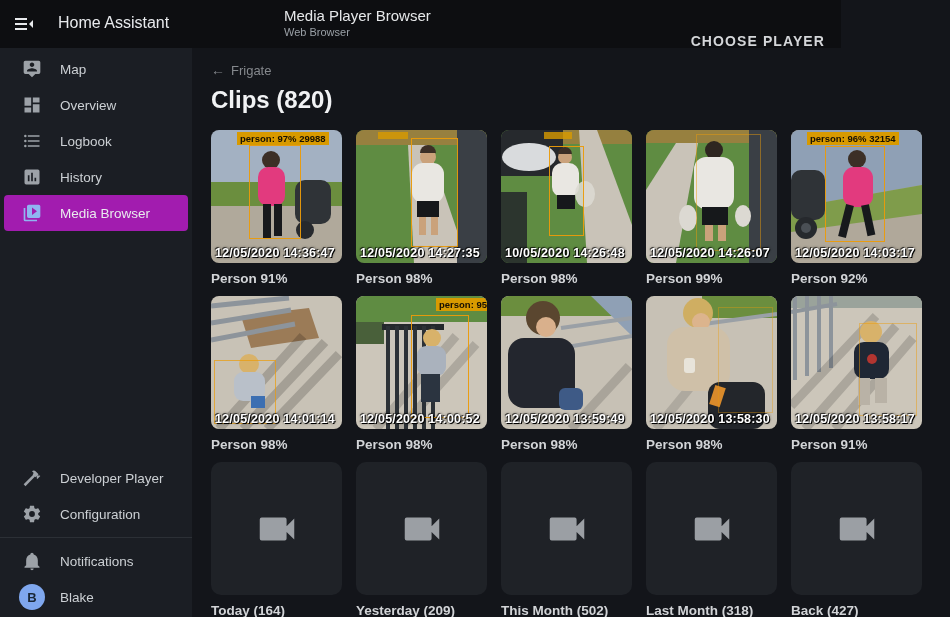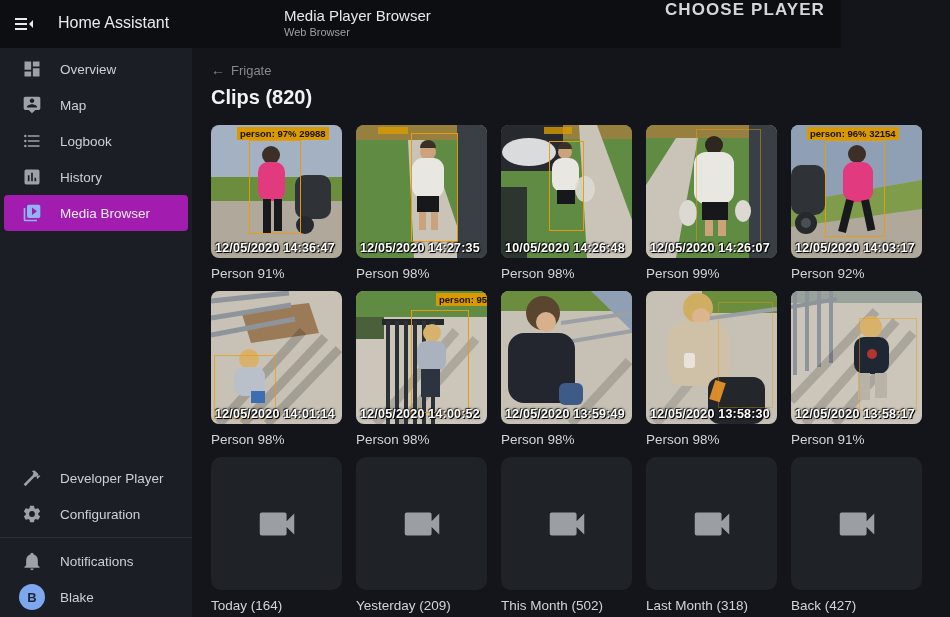--- a/index.html
+++ b/index.html
@@ -9,21 +9,21 @@
   
   .topbar { position:absolute; top:0; left:0; width:841px; height:48px;
     background:#0d0e11; z-index:10; }
   .menu-btn { position:absolute; left:12px; top:12px; width:24px; height:24px;
     color:#e8eaed; cursor:pointer; }
   .app-title { position:absolute; left:58px; top:14px; font-size:16px;
     color:#e8eaed; font-weight:400; }
   .title-block { position:absolute; left:258px; top:7px;margin-left:26px; }
   .title-block .pt { font-size:15px; color:#e6e8ea; }
   .title-block .ps { font-size:11px; color:#9aa0a6; margin-top:2px; }
-  .choose-player { position:absolute; right:16px; top:0; font-size:17px;
+  .choose-player { position:absolute; right:16px; top:33px; font-size:14px;
     font-weight:700; letter-spacing:1.1px; color:#d4d6d9; cursor:pointer; }
 
   
   .sidebar { position:absolute; top:48px; left:0; width:192px; height:569px;
     background:#1b1e24; }
   .nav { padding-top:3px; }
   .nav-item { position:relative; height:36px; display:flex; align-items:center;
     cursor:pointer; color:#ccd0d4; }
   .nav-item .ic { width:20px; height:20px; margin-left:22px; color:#9da2a8;
     flex:none; }
@@ -37,29 +37,29 @@
     color:#1a2736; font-size:13px; font-weight:700; display:flex;
     align-items:center; justify-content:center; margin-left:19px; flex:none; }
   .nav-item .avatar + .lb { margin-left:15px; }
 
   
   .content { position:absolute; top:48px; left:192px; width:758px; height:569px;
     background:#13151a; padding:14px 0 0 19px; }
   .breadcrumb { display:flex; align-items:center; color:#85888d; font-size:13px;
     cursor:pointer; height:16px; }
   .breadcrumb .arr { margin-right:6px; font-size:14px; }
-  .page-title { margin-top:8px; font-size:20px; font-weight:700; color:#f1f2f4; }
+  .page-title { margin-top:8px; font-size:24px; font-weight:700; color:#f1f2f4; }
 
   .grid { margin-top:16px; display:grid; grid-template-columns:repeat(5,131px);
     column-gap:14px; row-gap:0; }
   .cell { height:166px; cursor:pointer; }
   .thumb { position:relative; width:131px; height:133px; border-radius:8px;
     overflow:hidden; background:#222; }
   .thumb svg.scene { position:absolute; inset:0; width:100%; height:100%; }
-  .caption { padding-top:8px; font-size:13.5px; color:#d2d4d7; }
+  .caption { padding-top:8px; font-size:13.5px; color:#d2d4d7;font-weight:bold; }
 
   .ts { position:absolute; left:4px; bottom:3px; font-size:12.5px; font-weight:700;
     color:#fff; text-shadow:1px 1px 0 #000, -1px -1px 0 rgba(0,0,0,.6), 0 0 3px #000;
     letter-spacing:.2px; white-space:nowrap; }
   .det-label { position:absolute; top:2px; background:#d89a00; color:#161002;
     font-size:9.5px; font-weight:700; padding:1px 3px; white-space:nowrap; }
   .det-label:empty { display:none; }
   .c1 .det-label { left:26px; }
   .c5 .det-label { left:16px; }
   .c7 .det-label { left:44px;margin-left:36px; }
@@ -94,32 +94,32 @@
     <div class="ps">Web Browser</div>
   </div>
   <span class="choose-player">CHOOSE PLAYER</span>
 </div>
 
 <div class="sidebar">
   <div class="nav">
     <div class="nav-item">
       <span class="ic">
         <svg viewBox="0 0 24 24">
+            <path fill="currentColor" d="M20,2H4A2,2 0 0,0 2,4V16A2,2 0 0,0 4,18H8L12,22L16,18H20A2,2 0 0,0 22,16V4A2,2 0 0,0 20,2M12,4.3C13.5,4.3 14.7,5.5 14.7,7C14.7,8.5 13.5,9.7 12,9.7C10.5,9.7 9.3,8.5 9.3,7C9.3,5.5 10.5,4.3 12,4.3M18,15H6V14.1C6,12.1 10,11 12,11C14,11 18,12.1 18,14.1V15Z"></path>
+          </svg>
+      </span>
+      <span class="lb">Map</span>
+    </div>
+    <div class="nav-item">
+      <span class="ic">
+        <svg viewBox="0 0 24 24">
             <path fill="currentColor" d="M13,3V9H21V3M13,21H21V11H13M3,21H11V15H3M3,13H11V3H3V13Z"></path>
           </svg>
       </span>
       <span class="lb">Overview</span>
-    </div>
-    <div class="nav-item">
-      <span class="ic">
-        <svg viewBox="0 0 24 24">
-            <path fill="currentColor" d="M20,2H4A2,2 0 0,0 2,4V16A2,2 0 0,0 4,18H8L12,22L16,18H20A2,2 0 0,0 22,16V4A2,2 0 0,0 20,2M12,4.3C13.5,4.3 14.7,5.5 14.7,7C14.7,8.5 13.5,9.7 12,9.7C10.5,9.7 9.3,8.5 9.3,7C9.3,5.5 10.5,4.3 12,4.3M18,15H6V14.1C6,12.1 10,11 12,11C14,11 18,12.1 18,14.1V15Z"></path>
-          </svg>
-      </span>
-      <span class="lb">Map</span>
     </div>
     <div class="nav-item">
       <span class="ic">
         <svg viewBox="0 0 24 24">
             <path fill="currentColor" d="M7,5H21V7H7V5M7,13V11H21V13H7M4,4.5A1.5,1.5 0 0,1 5.5,6A1.5,1.5 0 0,1 4,7.5A1.5,1.5 0 0,1 2.5,6A1.5,1.5 0 0,1 4,4.5M4,10.5A1.5,1.5 0 0,1 5.5,12A1.5,1.5 0 0,1 4,13.5A1.5,1.5 0 0,1 2.5,12A1.5,1.5 0 0,1 4,10.5M7,19V17H21V19H7M4,16.5A1.5,1.5 0 0,1 5.5,18A1.5,1.5 0 0,1 4,19.5A1.5,1.5 0 0,1 2.5,18A1.5,1.5 0 0,1 4,16.5Z"></path>
           </svg>
       </span>
       <span class="lb">Logbook</span>
     </div>
     <div class="nav-item">

